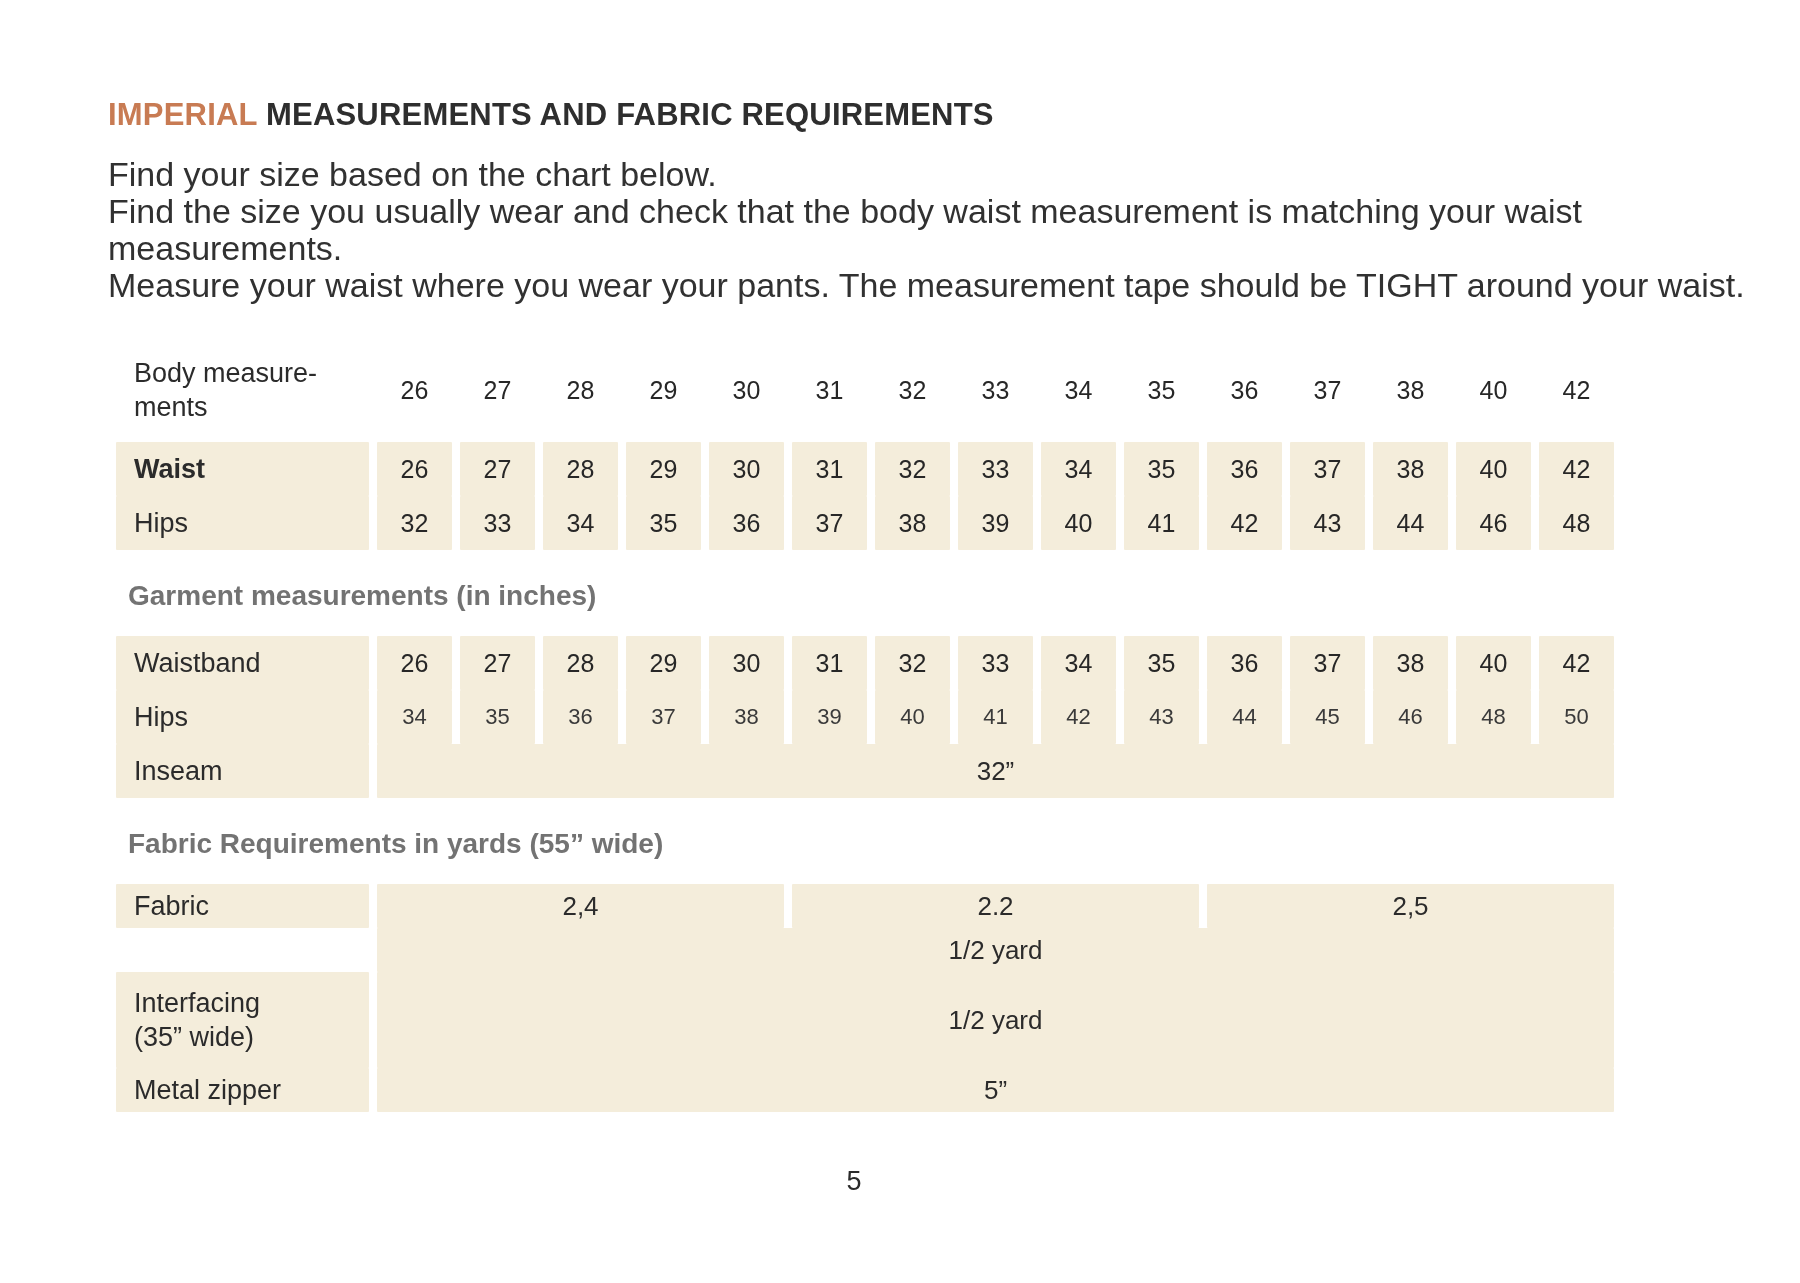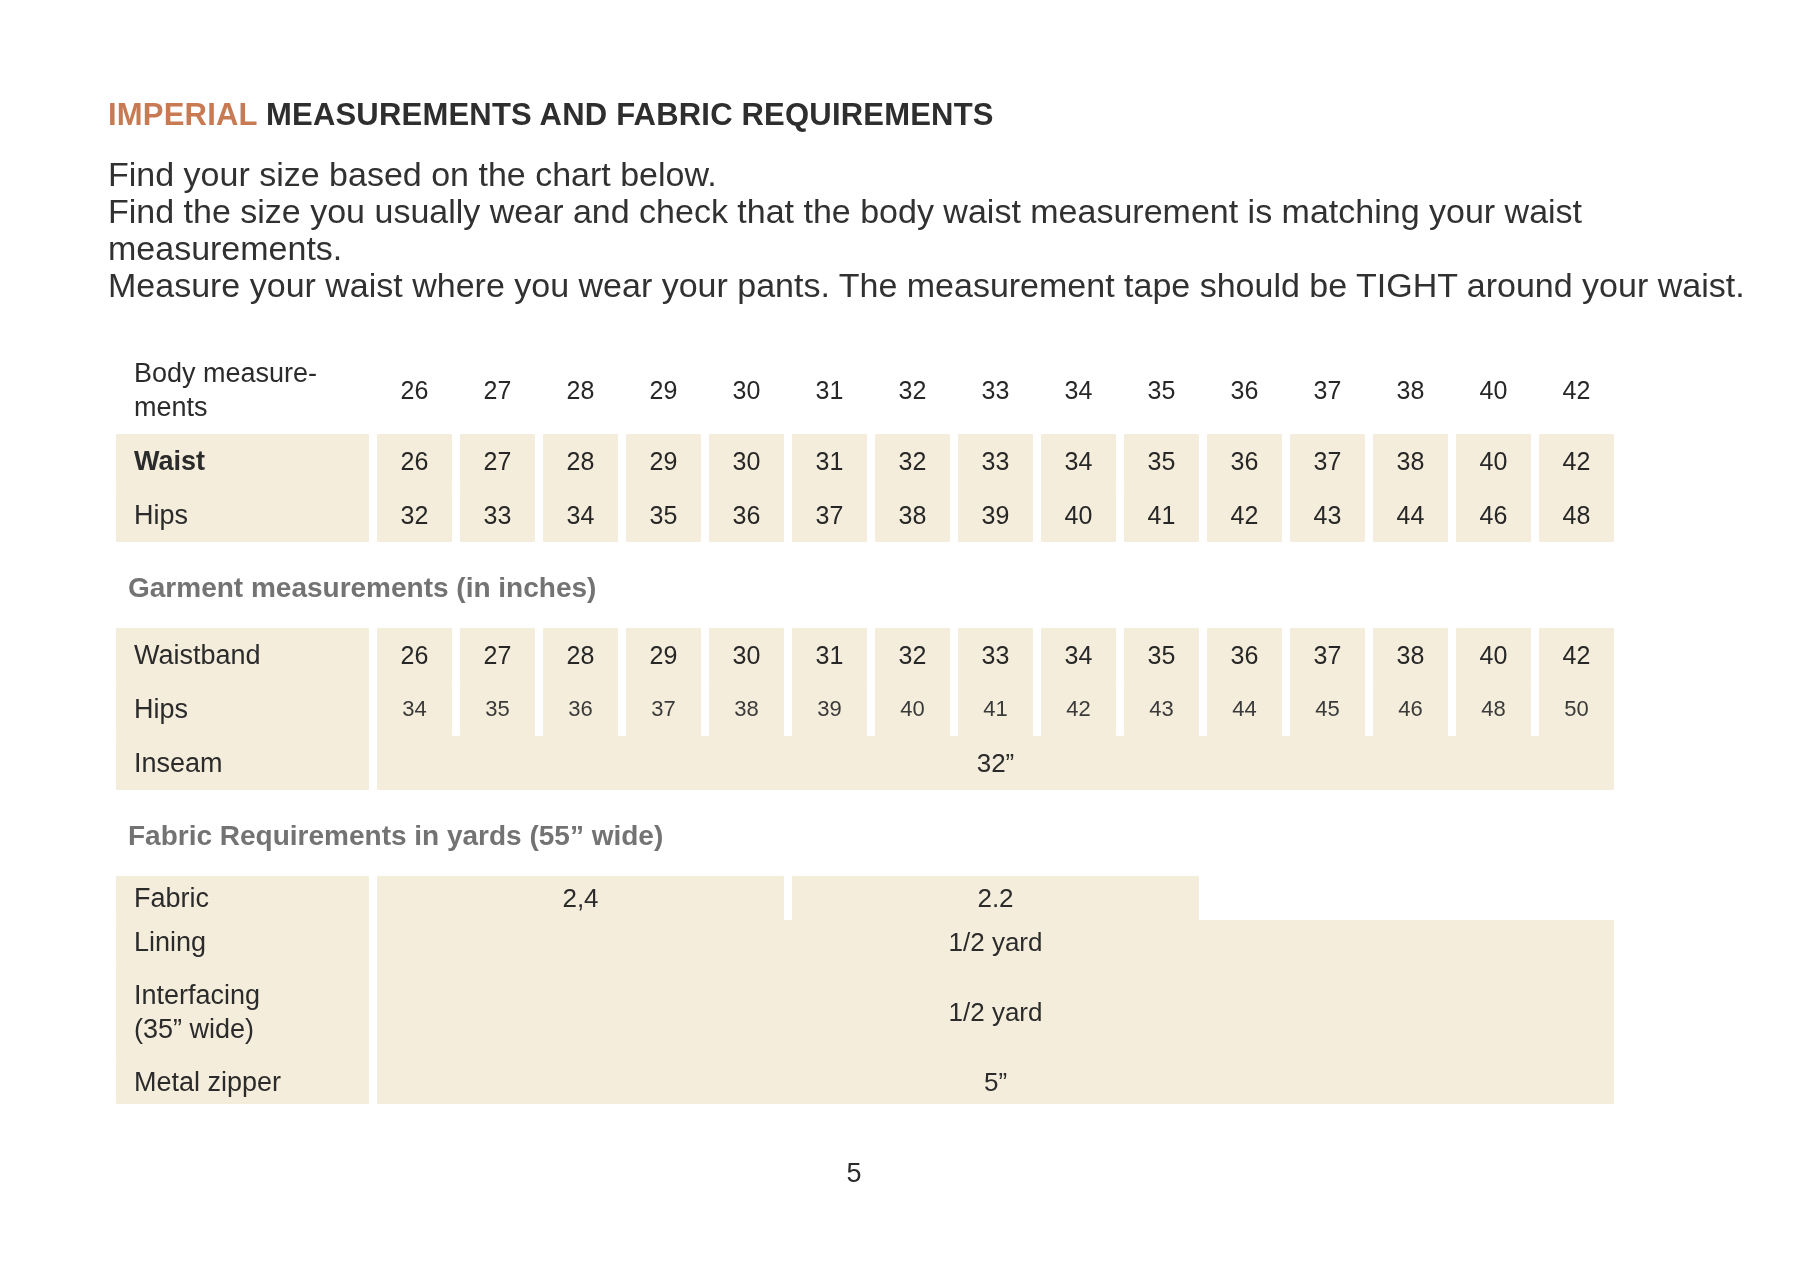--- a/index.html
+++ b/index.html
@@ -19,21 +19,21 @@
 
   .intro { margin-top:22px; font-size:34px; line-height:37px; color:#313131; font-weight:400; }
 
   .chart { width:1498px; margin-left:8px; margin-top:42px; }
 
   .row {
     display:grid;
     grid-template-columns:253px repeat(15, 1fr);
     column-gap:8px;
   }
-  .row--header { height:88px; margin-bottom:0; align-items:center; }
+  .row--header { height:88px; margin-bottom:8px; align-items:center; }
   .row--h54 { height:54px; }
   .row--h58 { height:44px; }
   .row--h84 { height:96px; }
 
   .cell {
     background:#f4eddb;
     display:flex; align-items:center; justify-content:center;
     height:100%;
     border-radius:1px;
   }
@@ -199,26 +199,26 @@
       <div class="row row--h58">
         <div class="cell cell--label">
           <span class="label-text">Fabric</span>
         </div>
         <div class="cell cell--span5">
           <span class="merged-val">2,4</span>
         </div>
         <div class="cell cell--span5">
           <span class="merged-val">2.2</span>
         </div>
+        <div class="cell cell--span5">
+          <span class="merged-val">2,5</span>
+        </div>
       </div>
 
       <div class="row row--h58">
-        <div class="cell cell--label">
-          <span class="label-text">Lining</span>
-        </div>
         <div class="cell cell--full">
           <span class="merged-val">1/2 yard</span>
         </div>
       </div>
 
       <div class="row row--h84">
         <div class="cell cell--label label-2line">
           <div class="label-text">
             <span>Interfacing</span>
             <span>(35” wide)</span>

